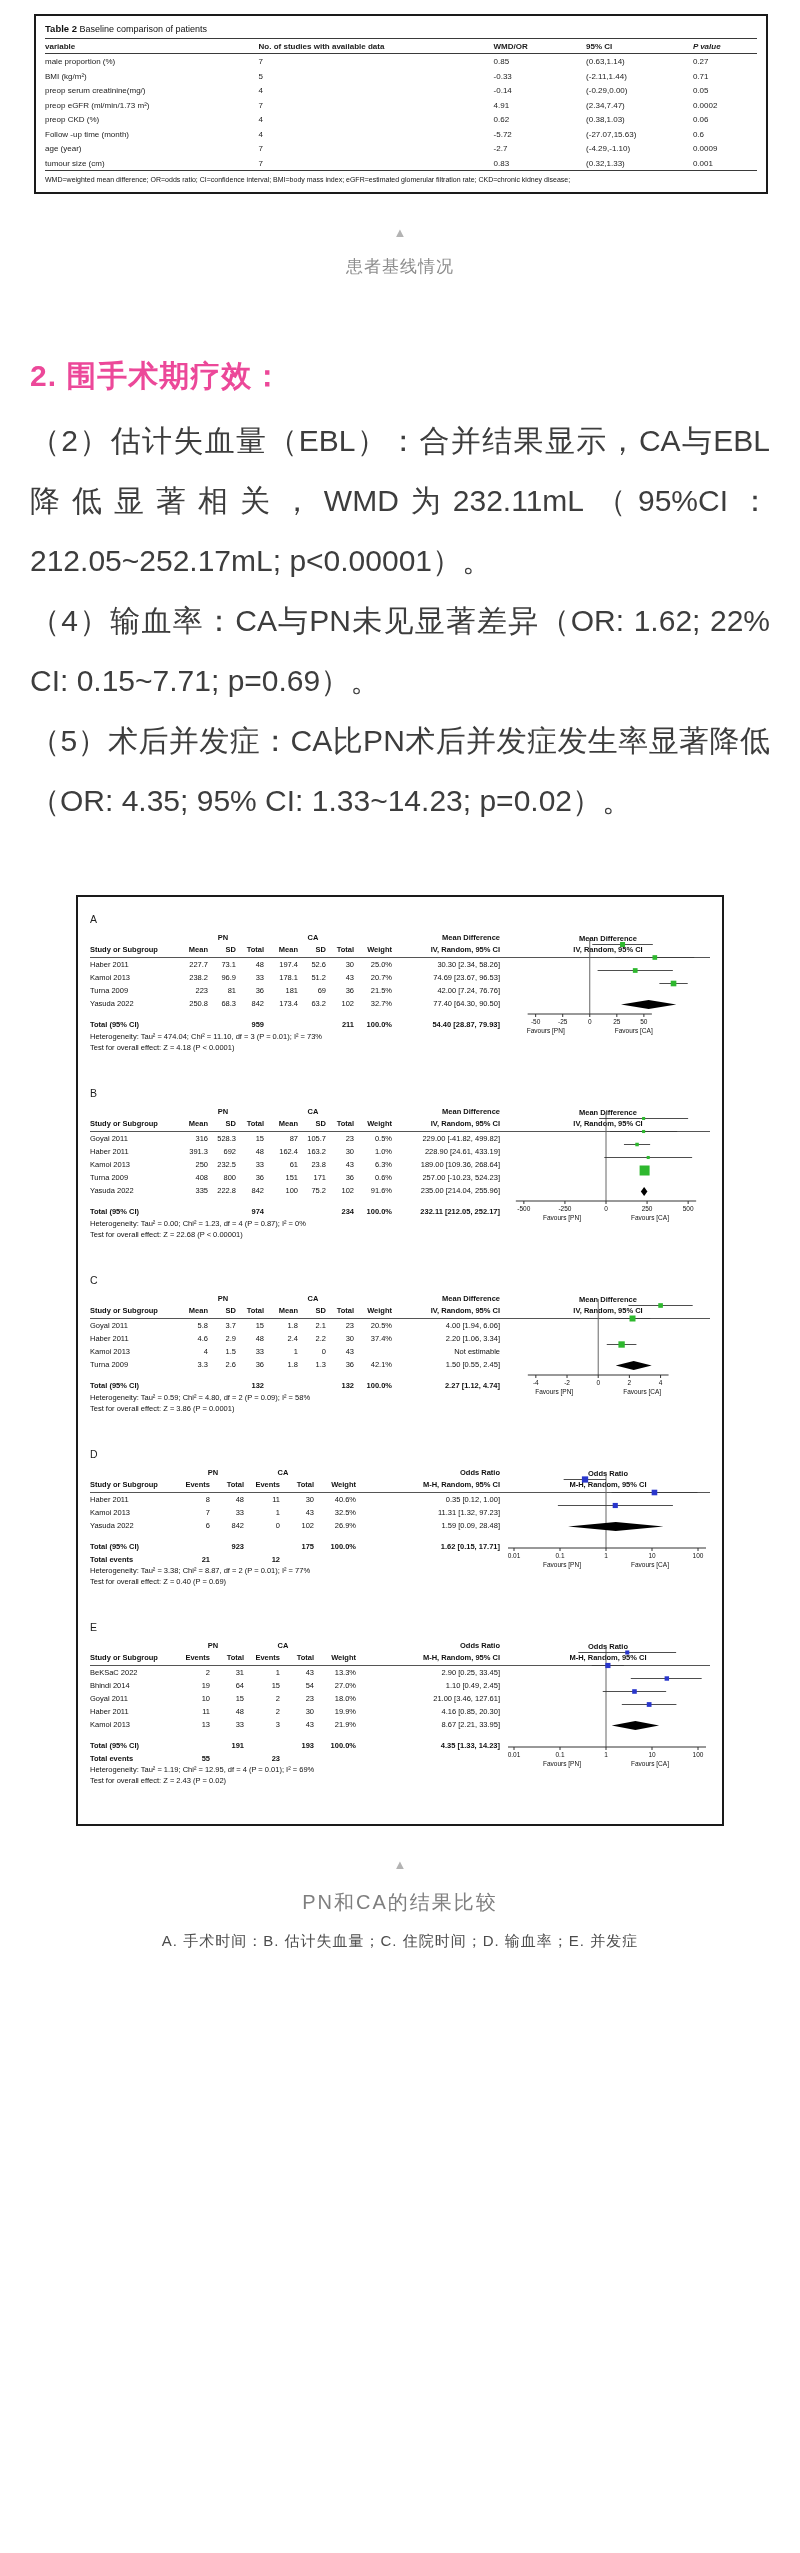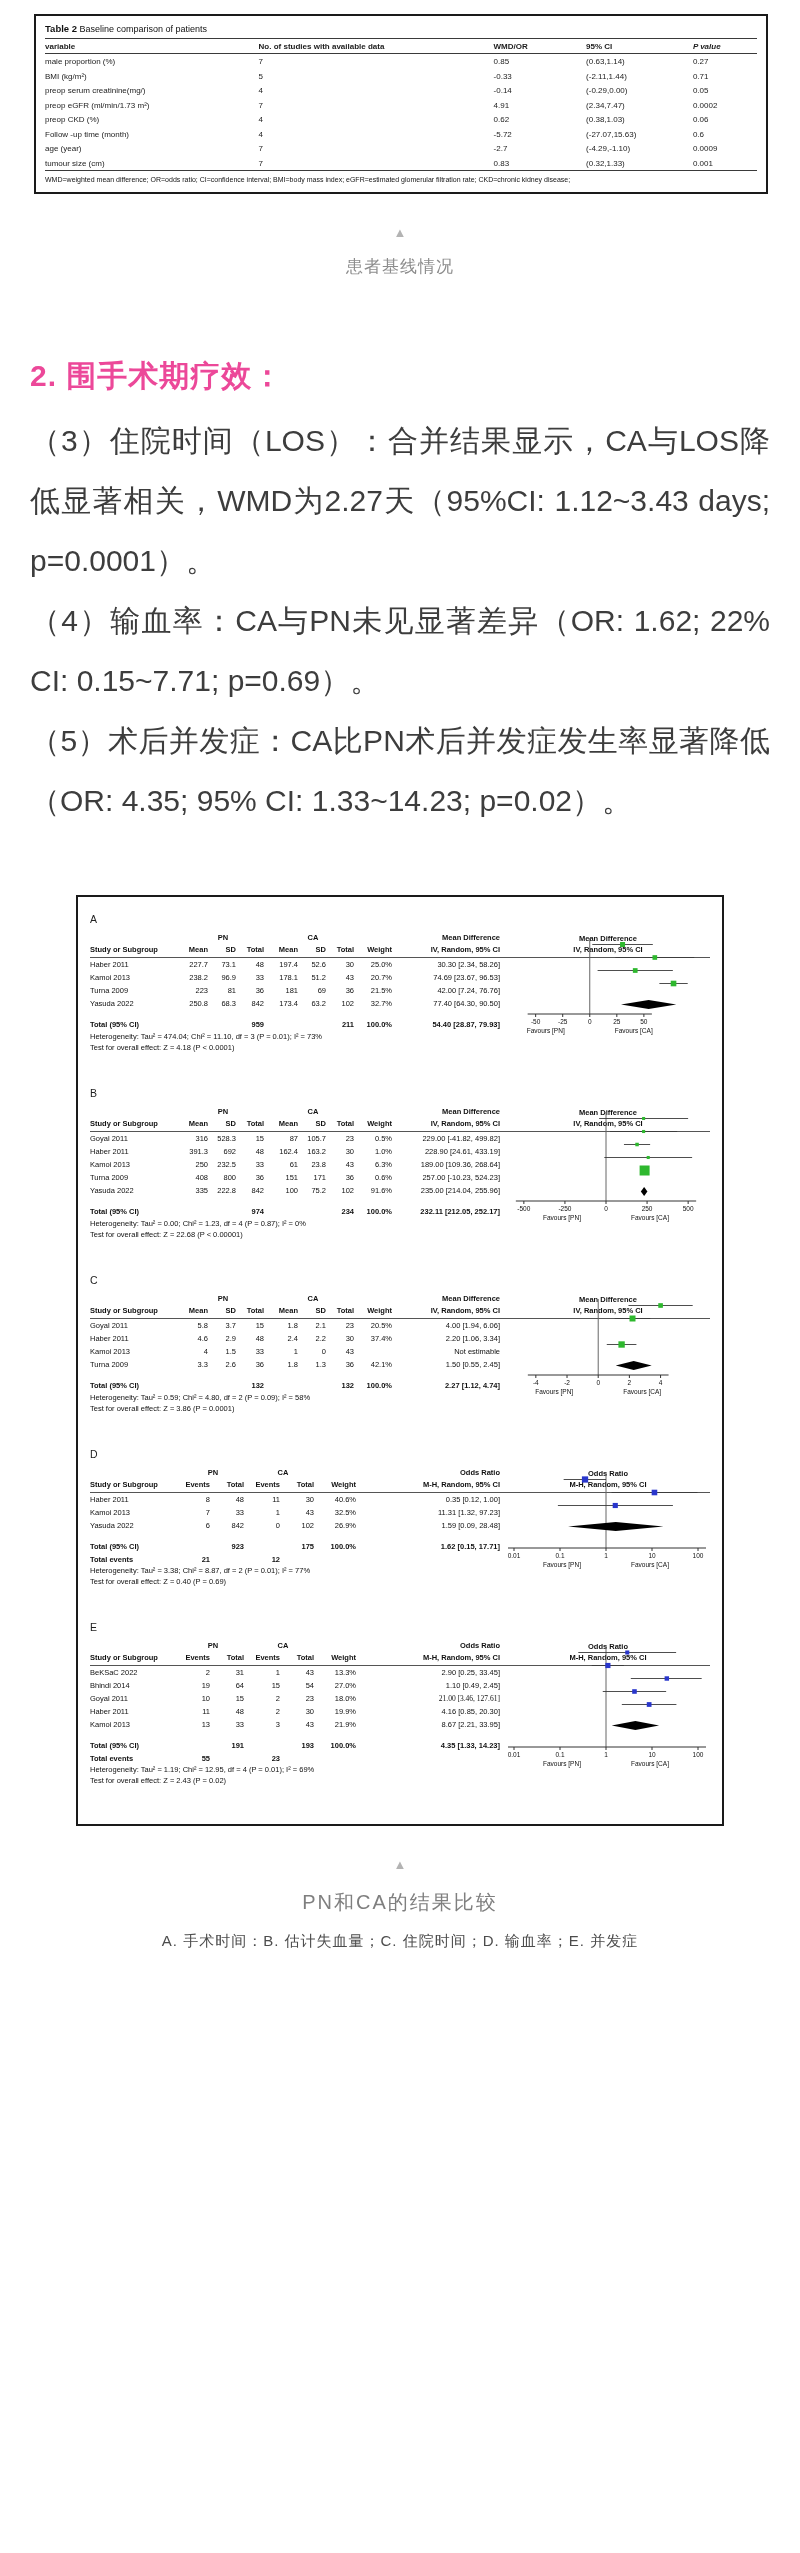--- a/index.html
+++ b/index.html
@@ -101,21 +101,21 @@
   </figure>
 
   <div class="capblock">
     <div class="tri">▲</div>
     <div class="cap">患者基线情况</div>
   </div>
 
   <h2 class="heading">2. 围手术期疗效：</h2>
 
   <div class="paras">
-    <p>（3）住院时间（LOS）：合并结果显示，CA与LOS降低显著相关，WMD为2.27天（95%CI: 1.12~3.43 days; p=0.0001）。</p>
+    <p>（2）估计失血量（EBL）：合并结果显示，CA与EBL降低显著相关，WMD为232.11mL（95%CI：212.05~252.17mL; p&lt;0.00001）。</p>
     <p>（4）输血率：CA与PN未见显著差异（OR: 1.62; 22% CI: 0.15~7.71; p=0.69）。</p>
     <p>（5）术后并发症：CA比PN术后并发症发生率显著降低（OR: 4.35; 95% CI: 1.33~14.23; p=0.02）。</p>
   </div>
 
   <figure class="fbox" style="margin-block:64px 0">
     <div id="forest-panels">
         <div class="panel">
           <div class="plabel">A</div>
           <div class="phead">
             <div class="phl" style="top: 1px; width: 414px;">
@@ -594,21 +594,21 @@
             <div class="pc rr" style="width: 42px;">27.0%</div>
             <div class="pc rr" style="width: 144px;">1.10 [0.49, 2.45]</div>
           </div>
           <div class="prow">
             <div class="pc" style="width: 88px;">Goyal 2011</div>
             <div class="pc rr" style="width: 36px;">10</div>
             <div class="pc rr" style="width: 34px;">15</div>
             <div class="pc rr" style="width: 36px;">2</div>
             <div class="pc rr" style="width: 34px;">23</div>
             <div class="pc rr" style="width: 42px;">18.0%</div>
-            <div class="pc rr" style="width: 144px; font-family: Liberation Serif, serif;">21.00 [3.46, 127.61]</div>
+            <div class="pc rr" style="width: 144px;">21.00 [3.46, 127.61]</div>
           </div>
           <div class="prow">
             <div class="pc" style="width: 88px;">Haber 2011</div>
             <div class="pc rr" style="width: 36px;">11</div>
             <div class="pc rr" style="width: 34px;">48</div>
             <div class="pc rr" style="width: 36px;">2</div>
             <div class="pc rr" style="width: 34px;">30</div>
             <div class="pc rr" style="width: 42px;">19.9%</div>
             <div class="pc rr" style="width: 144px;">4.16 [0.85, 20.30]</div>
           </div>

